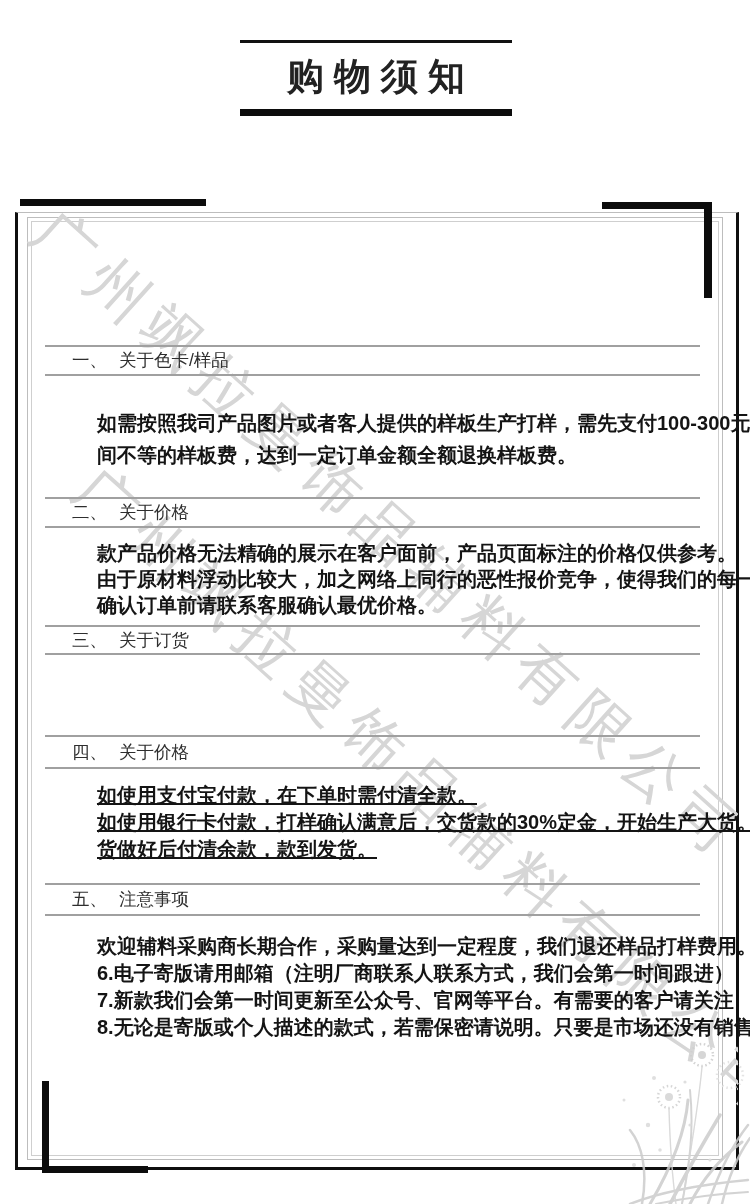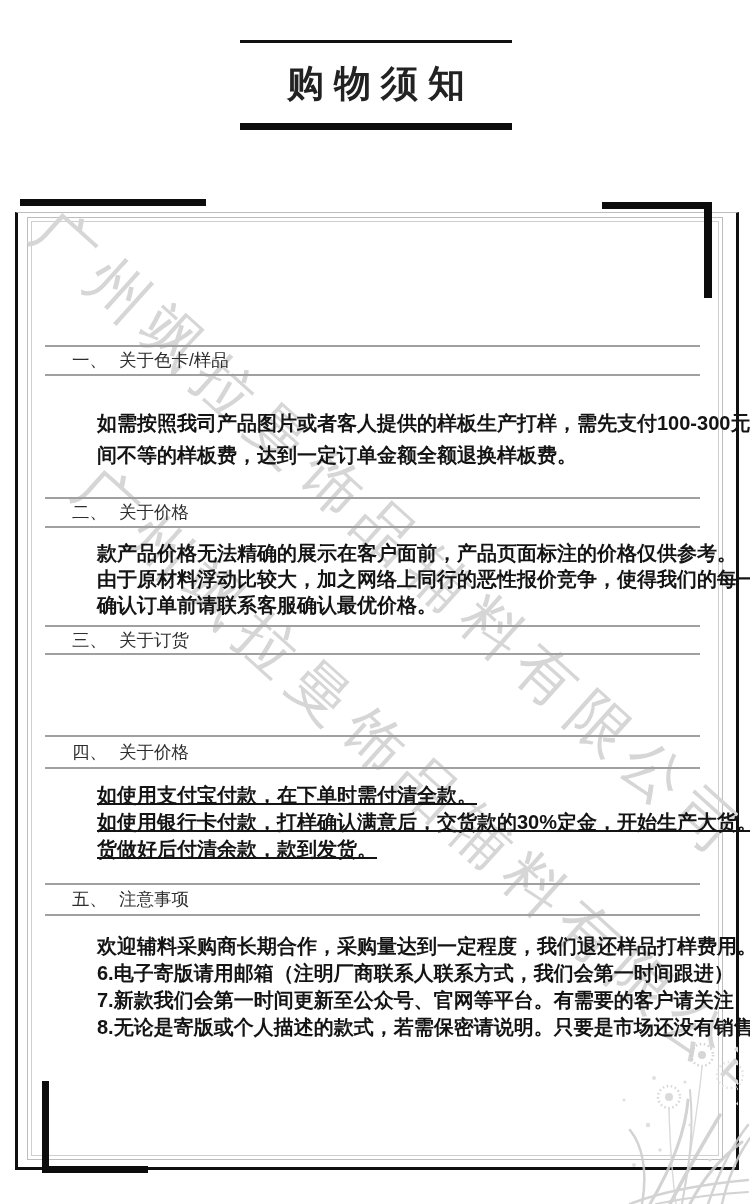--- a/index.html
+++ b/index.html
@@ -4,21 +4,21 @@
 <style>
   html,body{margin:0;padding:0;background:#ffffff;}
   .canvas{
     position:relative;width:750px;height:1204px;background:#fff;overflow:hidden;
     font-family:"Liberation Sans","DejaVu Sans",sans-serif;color:#161616;
   }
   
   .title-wrap{position:absolute;left:240px;top:40px;width:272px;text-align:center;}
   .title-rule-thin{height:3px;background:#111;}
   .page-title{
-    margin:11px;padding:8px 0 6px 0;font-size:37px;font-weight:700;color:#222;
+    margin:4px;padding:8px 0 6px 0;font-size:37px;font-weight:700;color:#222;
     letter-spacing:10px;text-indent:10px;line-height:44px;white-space:nowrap;
   }
   .title-rule-thick{height:7px;background:#0c0c0c;}
   
   .frame-black{
     position:absolute;left:15px;top:212px;width:718px;height:954px;
     border-left:3px solid var(--frame-black,#0f0f0f);
     border-right:3px solid var(--frame-black,#0f0f0f);
     border-bottom:3px solid var(--frame-black,#0f0f0f);
     border-top:1px solid var(--frame-gray,#c4c4c4);

